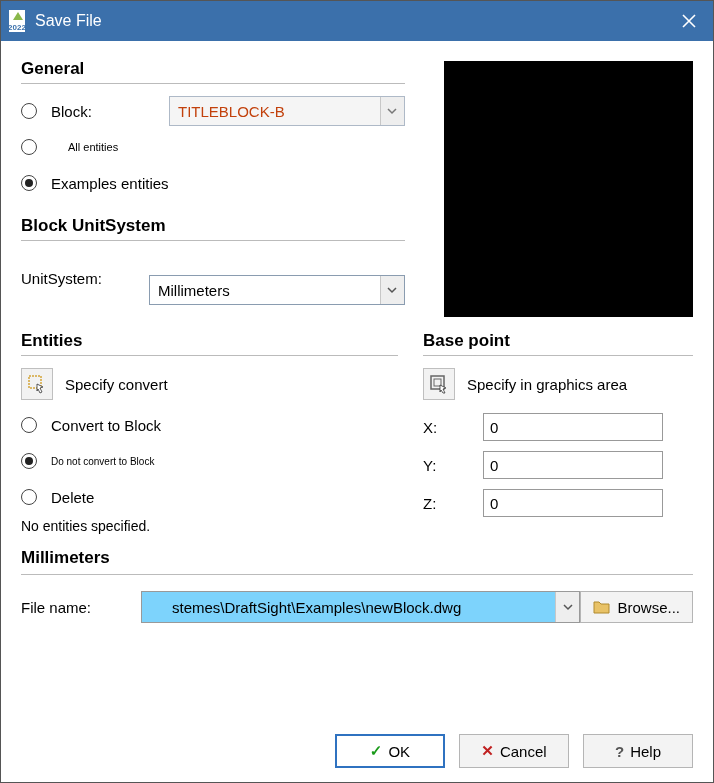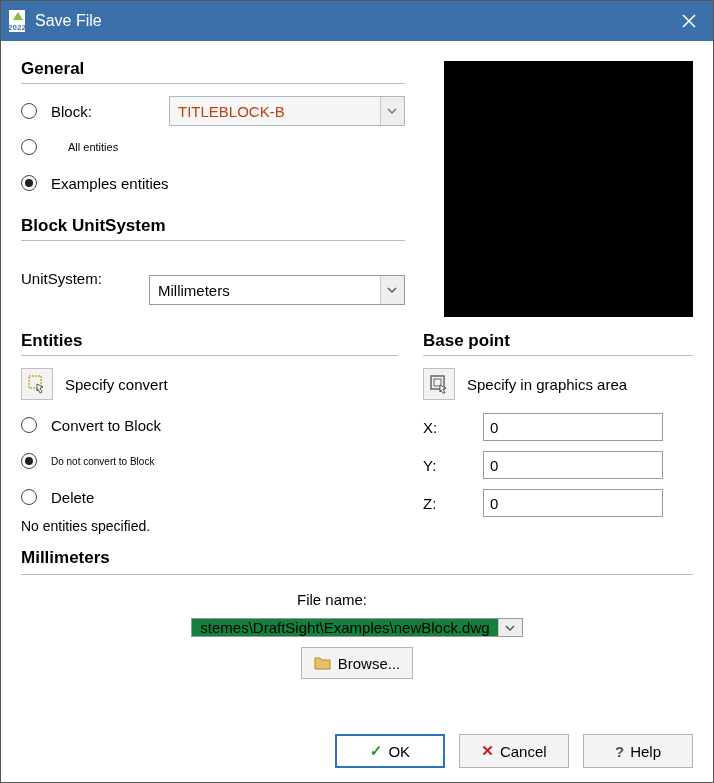--- a/index.html
+++ b/index.html
@@ -137,24 +137,24 @@
   input.txt {
     border: 1px solid #999;
     height: 28px;
     padding: 2px 6px;
     font-size: 15px;
     width: 180px;
   }
   .coord-row { display:flex;align-items:center;min-height:38px;font-size:15px;}
   .coord-row .clabel { width: 60px; }
   .status-text { font-size: 14px; margin-top:4px;}
-  .dest-row { display:flex;align-items:center;gap:10px;margin-top:6px;flex-direction:column;}
+  .dest-row { display:flex;align-items:center;gap:0;margin-top:6px;}
   .dest-combo {
     display:flex;align-items:center;
-    border:1px solid #999;background:#15803d;height:32px;flex:1;
+    border:1px solid #999;background:#7dd3fc;height:32px;flex:1;padding-left:22px;
   }
   .dest-combo .text { padding:0 8px;flex:1;font-size:15px;overflow:hidden;white-space:nowrap;}
   .dest-combo .arrow {
     width:24px;height:100%;border-left:1px solid #c7c7c7;
     display:flex;align-items:center;justify-content:center;background:#eee;color:#555;
   }
   .browse-btn {
     height:32px;border:1px solid #b5b5b5;background:#f3f3f3;
     padding:0 12px;display:flex;align-items:center;gap:6px;font-size:15px;
   }

